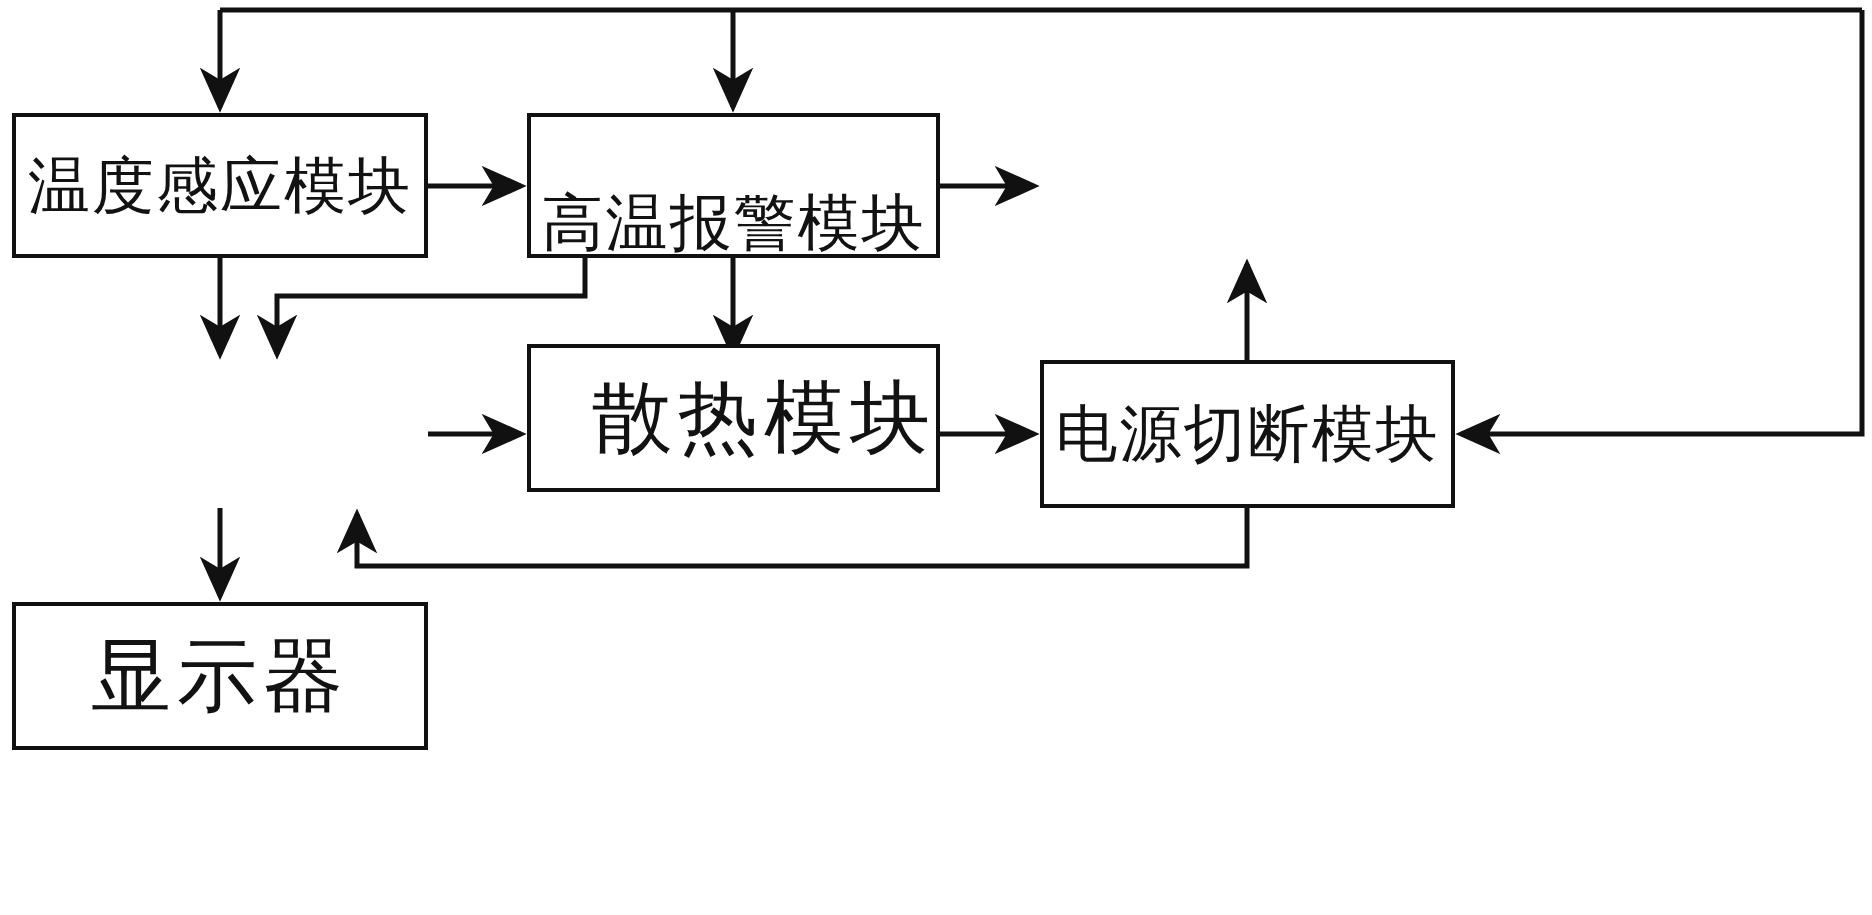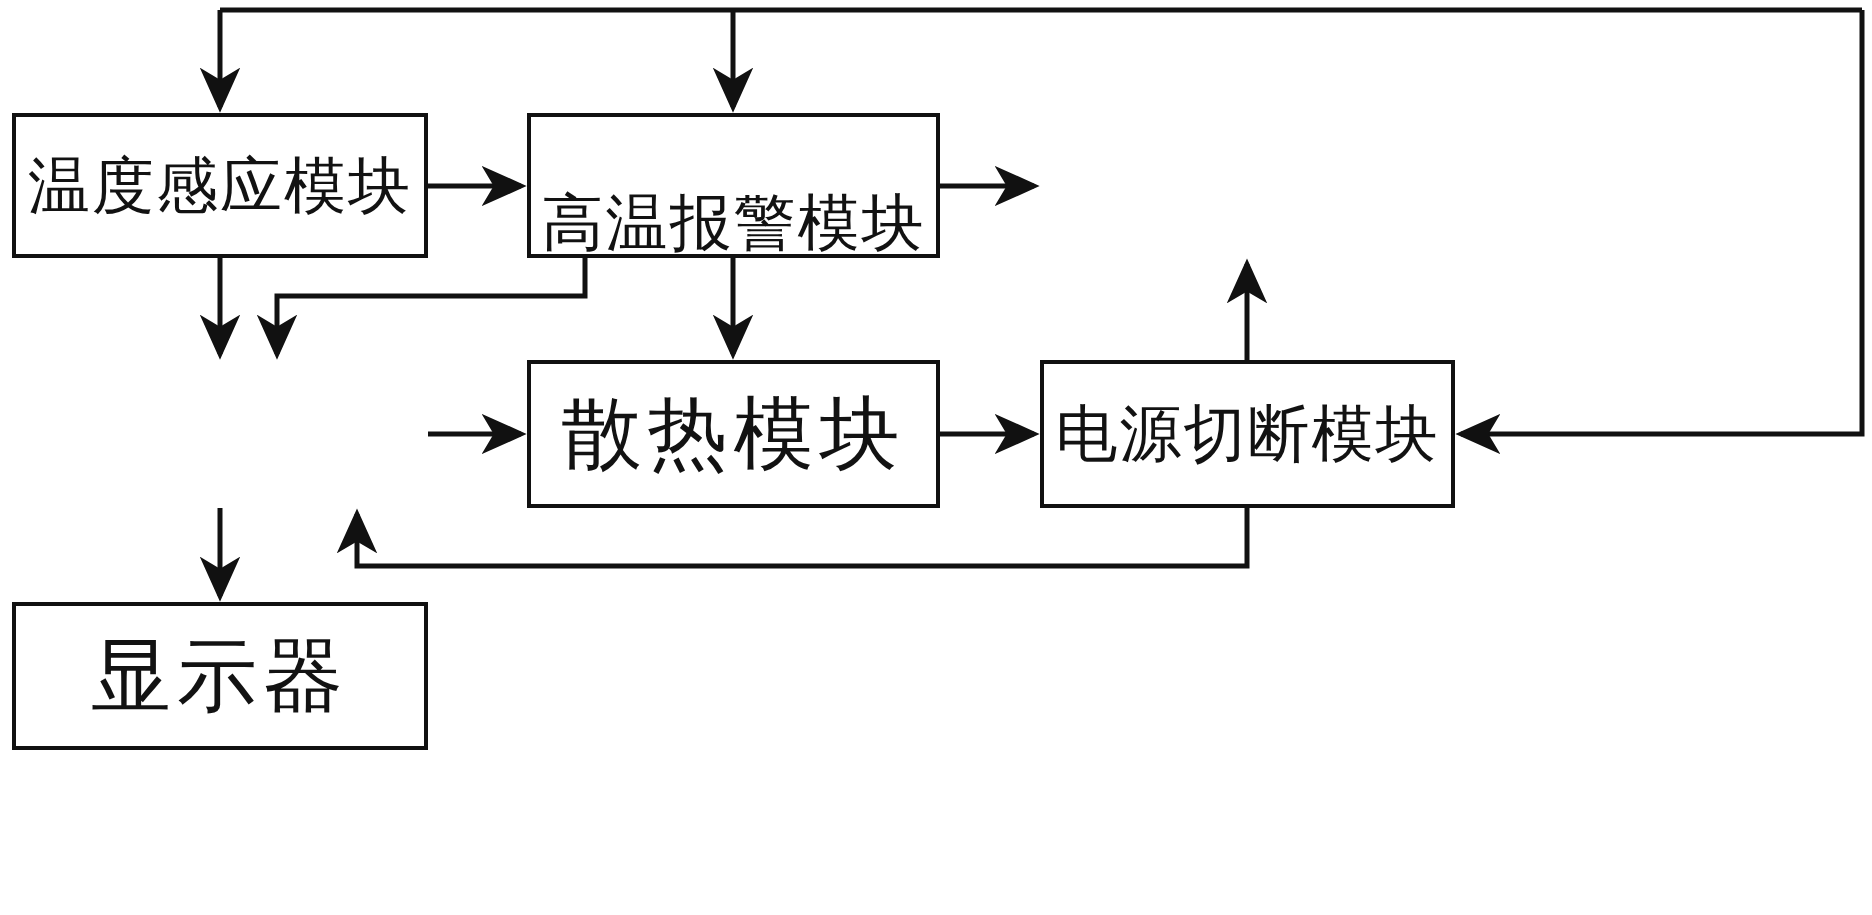--- a/index.html
+++ b/index.html
@@ -86,21 +86,21 @@
   <div class="node size-md" style="left:12px; top:113px; width:416px; height:145px;">
     <span class="node-label">温度感应模块</span>
   </div>
 
   <div class="node size-md" style="left:527px; top:113px; width:413px; height:145px;align-items:flex-end;">
     <span class="node-label">高温报警模块</span>
   </div>
 
 
 
-  <div class="node size-lg" style="left:527px; top:360px; width:413px; height:148px;">
+  <div class="node size-lg" style="left:527px; top:344px; width:413px; height:148px;justify-content:flex-end;">
     <span class="node-label">散热模块</span>
   </div>
 
   <div class="node size-md" style="left:1040px; top:360px; width:415px; height:148px;">
     <span class="node-label">电源切断模块</span>
   </div>
 
   <div class="node size-lg" style="left:12px; top:602px; width:416px; height:148px;">
     <span class="node-label">显示器</span>
   </div>

